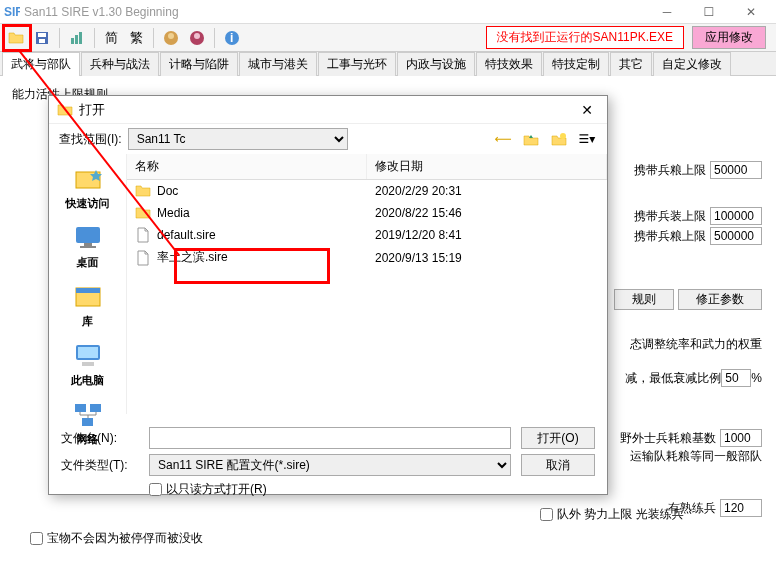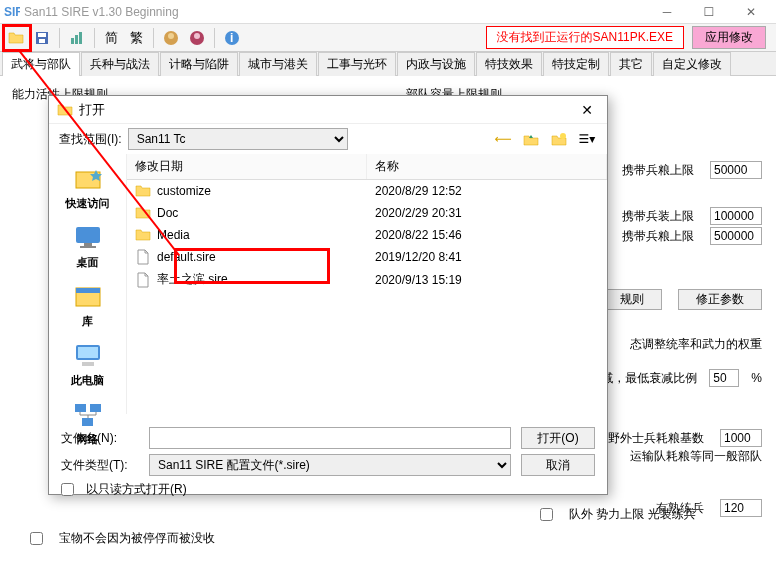--- a/index.html
+++ b/index.html
@@ -21,21 +21,21 @@
 .apply-btn { margin-left:6px; border:1px solid #aaa; background:#f9a8d4; padding:2px 12px; margin-right:6px;}
 
 
 .tabs { height: 24px; background:#f0f0f0; border-bottom:1px solid #ccc; display:flex; align-items:flex-end; padding-left:2px; }
 .tab { border:1px solid #ccc; border-bottom:none; background:#f0f0f0; padding:3px 8px; margin-right:1px; font-size:12px; position:relative; top:1px;}
 .tab.active { background:#fff; }
 
 
 .content { background:#fff; height: calc(562px - 24px - 28px - 24px); padding:8px; position:relative; }
 .groupbox { border:1px solid #ccc; position:absolute; padding:6px;}
-.field-row { display:flex; align-items:center; margin:3px 0; font-size:12px;gap:12px;}
+.field-row { display:flex; align-items:center; margin:3px 0; font-size:12px;}
 .field-row label { margin-right:4px;}
 .numbox { border:1px solid #aaa; width:52px; height:18px; padding:1px 3px; font-size:12px;}
 .btn-small { border:1px solid #aaa; background:#f0f0f0; padding:1px 17px; font-size:12px; margin-left:4px;}
 
 
 .dialog { position:absolute; left:48px; top:95px; width:560px; height:400px; background:#fff; border:1px solid #888; box-shadow:3px 3px 12px rgba(0,0,0,.3); z-index:10;}
 .dlg-title { height:28px; background:#fff; display:flex; align-items:center; padding:0 8px; border-bottom:1px solid #eee;}
 .dlg-title .icon { width:16px; height:16px; margin-right:6px;}
 .dlg-title .txt { flex:1; font-size:13px;}
 .dlg-close { width:24px; height:24px; display:flex; align-items:center; justify-content:center; font-size:14px;}
@@ -54,21 +54,21 @@
 .col-name { width:240px;} .col-date { flex:1;}
 .fl-row { display:flex; padding:3px 8px; align-items:center;}
 .fl-row .ficon { width:16px; height:16px; margin-right:6px; display:inline-flex; align-items:center; justify-content:center;}
 .fl-row .fname { width:218px; font-size:12px;}
 .fl-row .fdate { font-size:12px;}
 .dlg-bottom { padding:8px 12px; }
 .dlg-row { display:flex; align-items:center; margin:5px 0; gap:10px;}
 .dlg-row label { width:78px; font-size:12px;}
 .dlg-row .combo { flex:1; height:22px; border:1px solid #aaa; font-size:12px; padding:1px 4px;}
 .dlg-row .dbtn { width:74px; height:22px; border:1px solid #aaa; background:#f0f0f0; font-size:12px;}
-.dlg-check { font-size:12px; display:flex; align-items:center; gap:12px;}
+.dlg-check { margin-left:88px; font-size:12px; display:flex; align-items:center; gap:4px;}
 
 
 .anno-box { position:absolute; border:3px solid red; pointer-events:none; z-index:20;}
 .anno-line { position:absolute; background:red; transform-origin:top left; z-index:19; pointer-events:none; height:2px;}
 
 .folder-svg { fill:#ffd96a; stroke:#d9a400; stroke-width:.5;}
 </style>
 </head>
 <body>
 
@@ -141,23 +141,20 @@
     <div class="tab">内政与设施</div>
     <div class="tab">特技效果</div>
     <div class="tab">特技定制</div>
     <div class="tab">其它</div>
     <div class="tab">自定义修改</div>
   </div>
 
 <div class="content">
   <div class="groupbox" style="left:6px; top:4px; width:340px; height:20px; border:none;">
     <span>能力活性上限规则</span>
-  </div>
-  <div class="groupbox" style="left:400px; top:4px; width:200px; height:20px; border:none;">
-    <span>部队容量上限规则</span>
   </div>
 
   <div style="position:absolute; right:14px; top:82px;" class="field-row">
     <label>携带兵粮上限</label>
     <input class="numbox" value="50000" style="">
   </div>
   <div style="position:absolute; right:14px; top:128px;justify-content:center;" class="field-row">
     <label>携带兵装上限</label>
     <input class="numbox" value="100000" style="">
   </div>
@@ -274,33 +271,24 @@
               <rect x="18" y="6" width="11" height="8" fill="#4a90d9"></rect>
               <rect x="10" y="20" width="11" height="8" fill="#4a90d9"></rect>
               <path d="M8 14v3h16v-3M16 17v3" stroke="#888" fill="none"></path>
             </svg>
           </div>
           <div class="plabel">网络</div>
         </div>
       </div>
     <div class="filelist">
       <div class="fl-header">
+        <div class="col col-name">名称</div>
         <div class="col col-date">修改日期</div>
-        <div class="col col-name">名称</div>
       </div>
       <div id="filerows">
-          <div class="fl-row">
-            <span class="ficon">
-              <svg width="16" height="16" viewBox="0 0 16 16">
-                <path d="M1 3h5l1 2h8v8H1z" fill="#ffd96a" stroke="#d9a400" stroke-width=".5"></path>
-              </svg>
-            </span>
-            <span class="fname">customize</span>
-            <span class="fdate">2020/8/29 12:52</span>
-          </div>
           <div class="fl-row">
             <span class="ficon">
               <svg width="16" height="16" viewBox="0 0 16 16">
                 <path d="M1 3h5l1 2h8v8H1z" fill="#ffd96a" stroke="#d9a400" stroke-width=".5"></path>
               </svg>
             </span>
             <span class="fname">Doc</span>
             <span class="fdate">2020/2/29 20:31</span>
           </div>
           <div class="fl-row">

